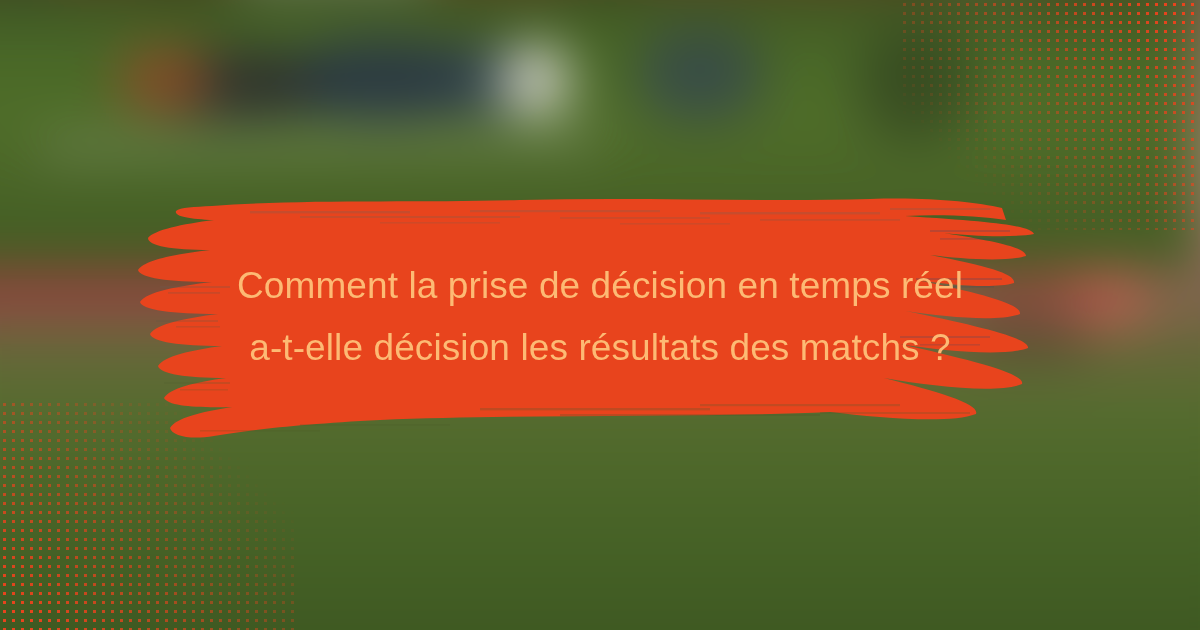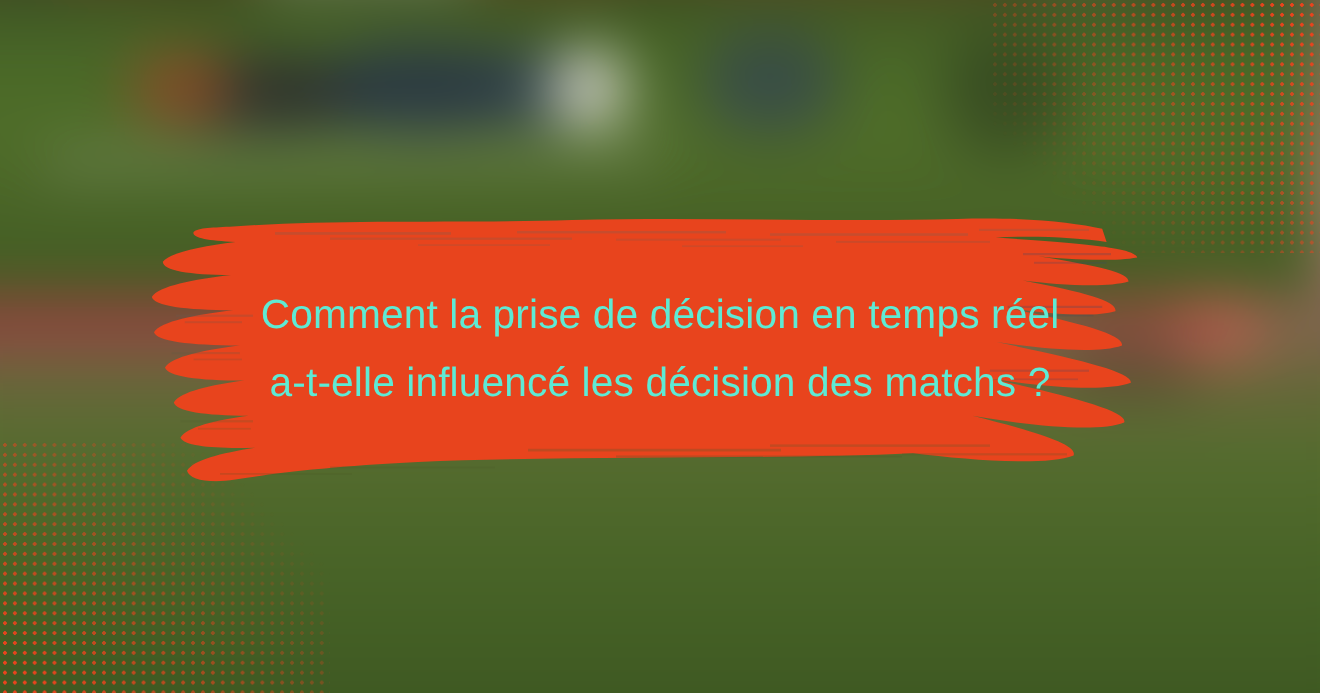--- a/index.html
+++ b/index.html
@@ -197,21 +197,21 @@
     left:0; top:186px;
     width:1200px; height:262px;
     display:flex;
     flex-direction:column;
     align-items:center;
     justify-content:center;
     gap:6px;
     padding:0 150px;
   }
   .headline .ln {
-    color:#5eead4;
+    color:#fdba74;
     font-size:37px;
     line-height:56px;
     font-weight:400;
     letter-spacing:.1px;
     white-space:nowrap;
     text-align:center;
   }
 </style>
 </head>
 <body>
@@ -345,16 +345,16 @@
         <rect x="916" y="92" width="86" height="2" fill="#32486e" opacity=".5"></rect>
         <rect x="936" y="100" width="58" height="1.6" fill="#2f4468" opacity=".4"></rect>
         <rect x="900" y="150" width="90" height="2" fill="#35496c" opacity=".45"></rect>
         <rect x="920" y="158" width="60" height="1.6" fill="#304468" opacity=".4"></rect>
       </g>
     </svg>
   </div>
 
   <div class="headline">
     <div class="ln">Comment la prise de décision en temps réel</div>
-    <div class="ln">a-t-elle influencé les décision des matchs ?</div>
+    <div class="ln">a-t-elle décision les résultats des matchs ?</div>
   </div>
 
 </div>
 
 </body></html>

